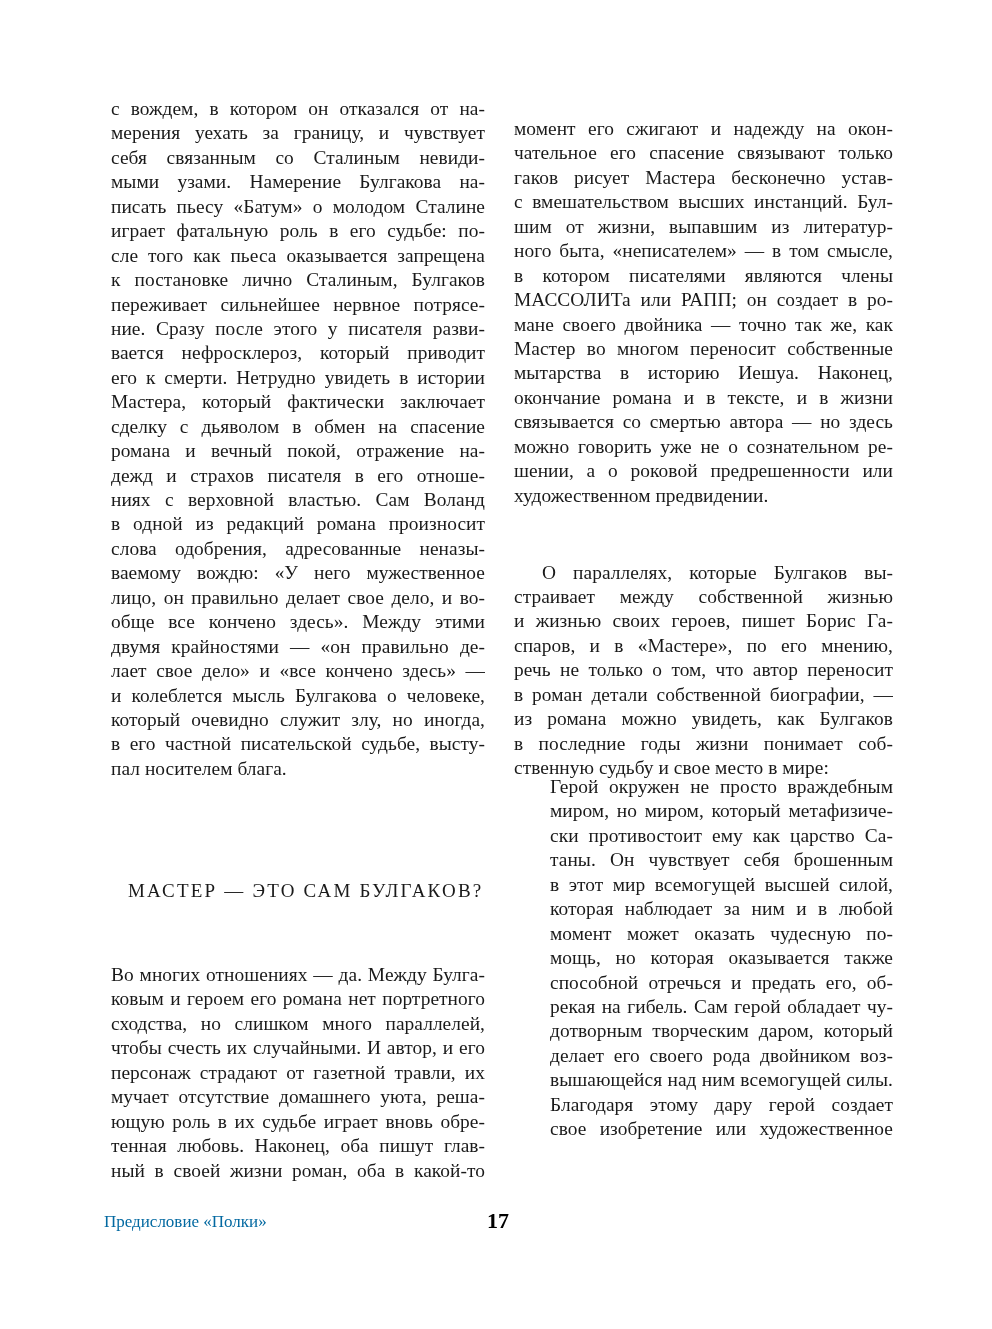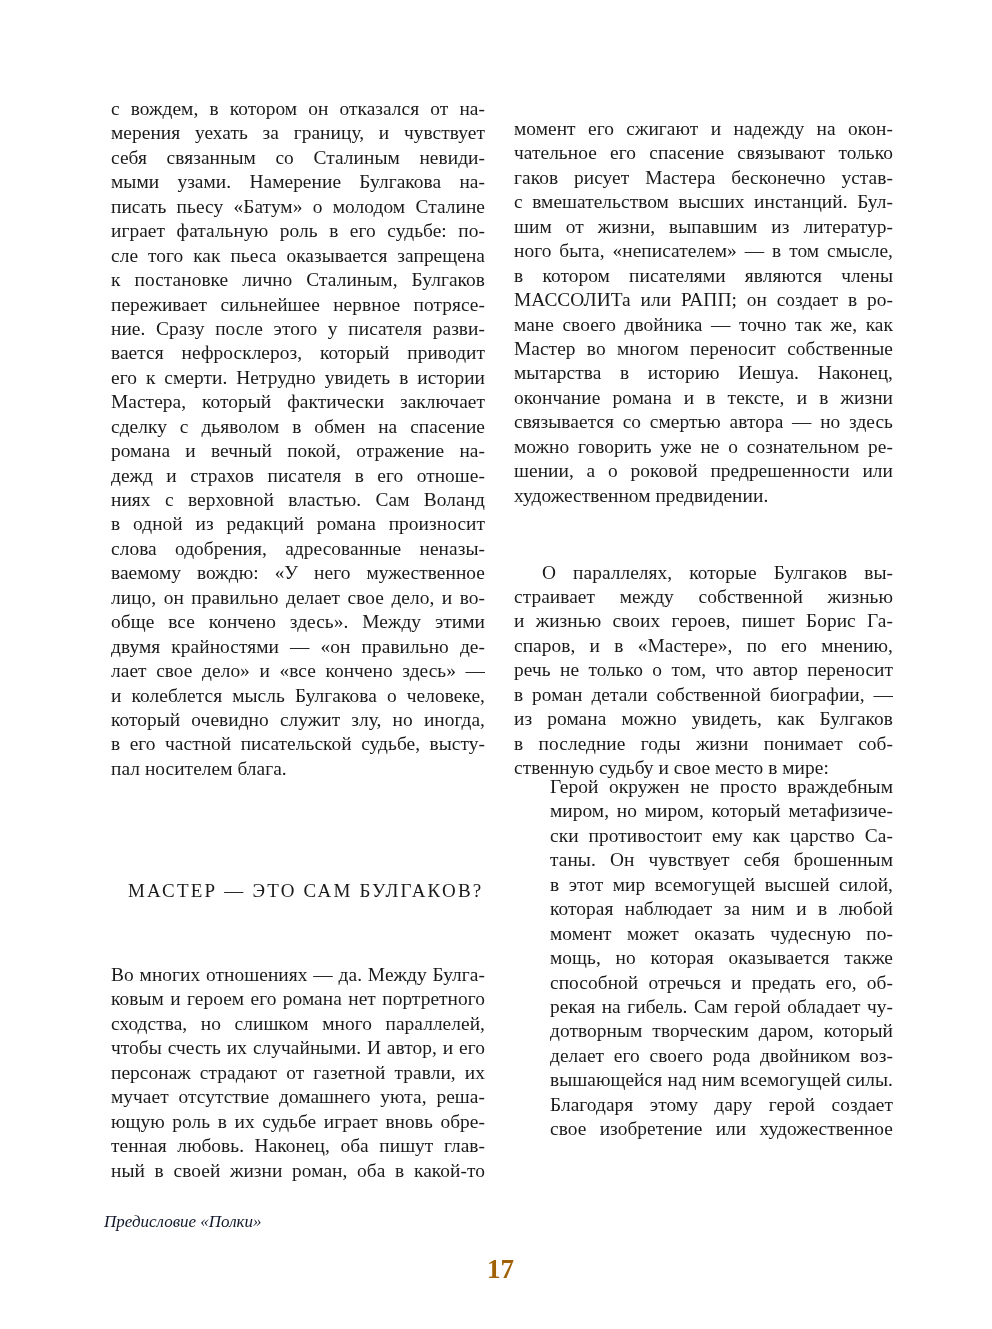--- a/index.html
+++ b/index.html
@@ -66,32 +66,31 @@
     .quote {
       position: absolute;
       left: 550px;
       top: 775px;
       width: 343px;
     }
     .footer-title {
       position: absolute;
       left: 104px;
       top: 1212px;
-      font-style: italic;
       font-size: 17px;
-      color: #0f172a;
+      color: #0369a1;
       white-space: nowrap;
     }
     .page-number {
       position: absolute;
       left: 487px;
-      top: 1254px;
+      top: 1208px;
       font-weight: bold;
-      font-size: 27px;
-      color: #a16207;
+      font-size: 22px;
+      color: #000000;
     }
     .para-right-1 { position: absolute; left: 0; top: 0; width: 100%; margin-top: 20px; }
     .para-right-2 { position: absolute; left: 0; top: 415.6px; width: 100%; }
   </style>
 </head>
 <body>
 
 <div class="page">
 
   <div class="col col-left">

